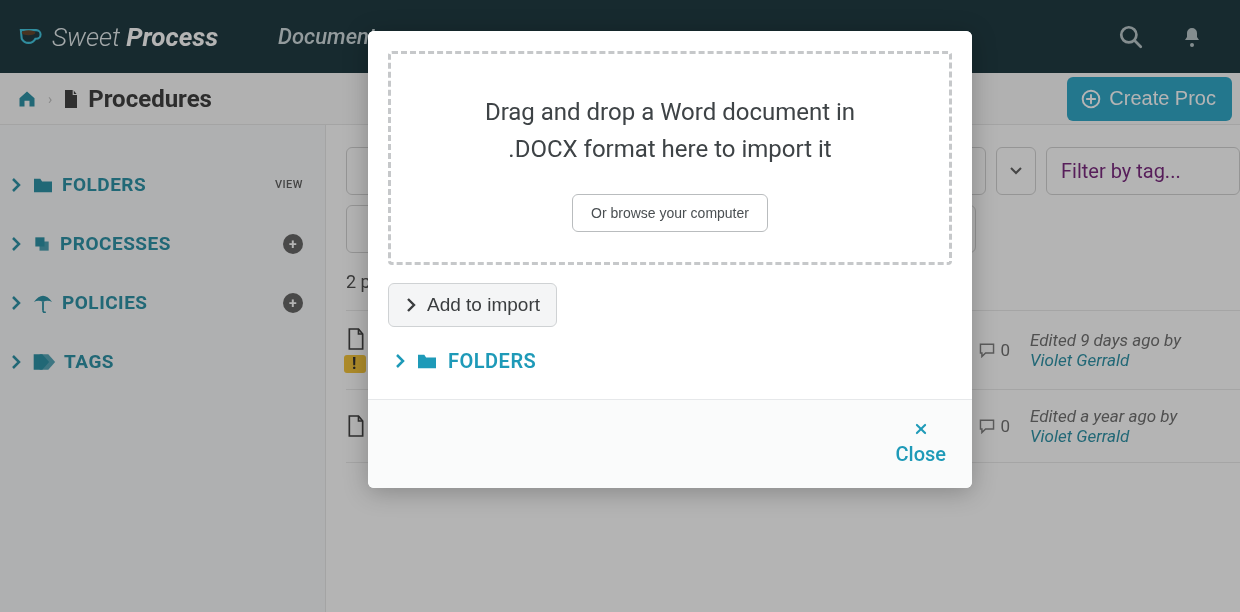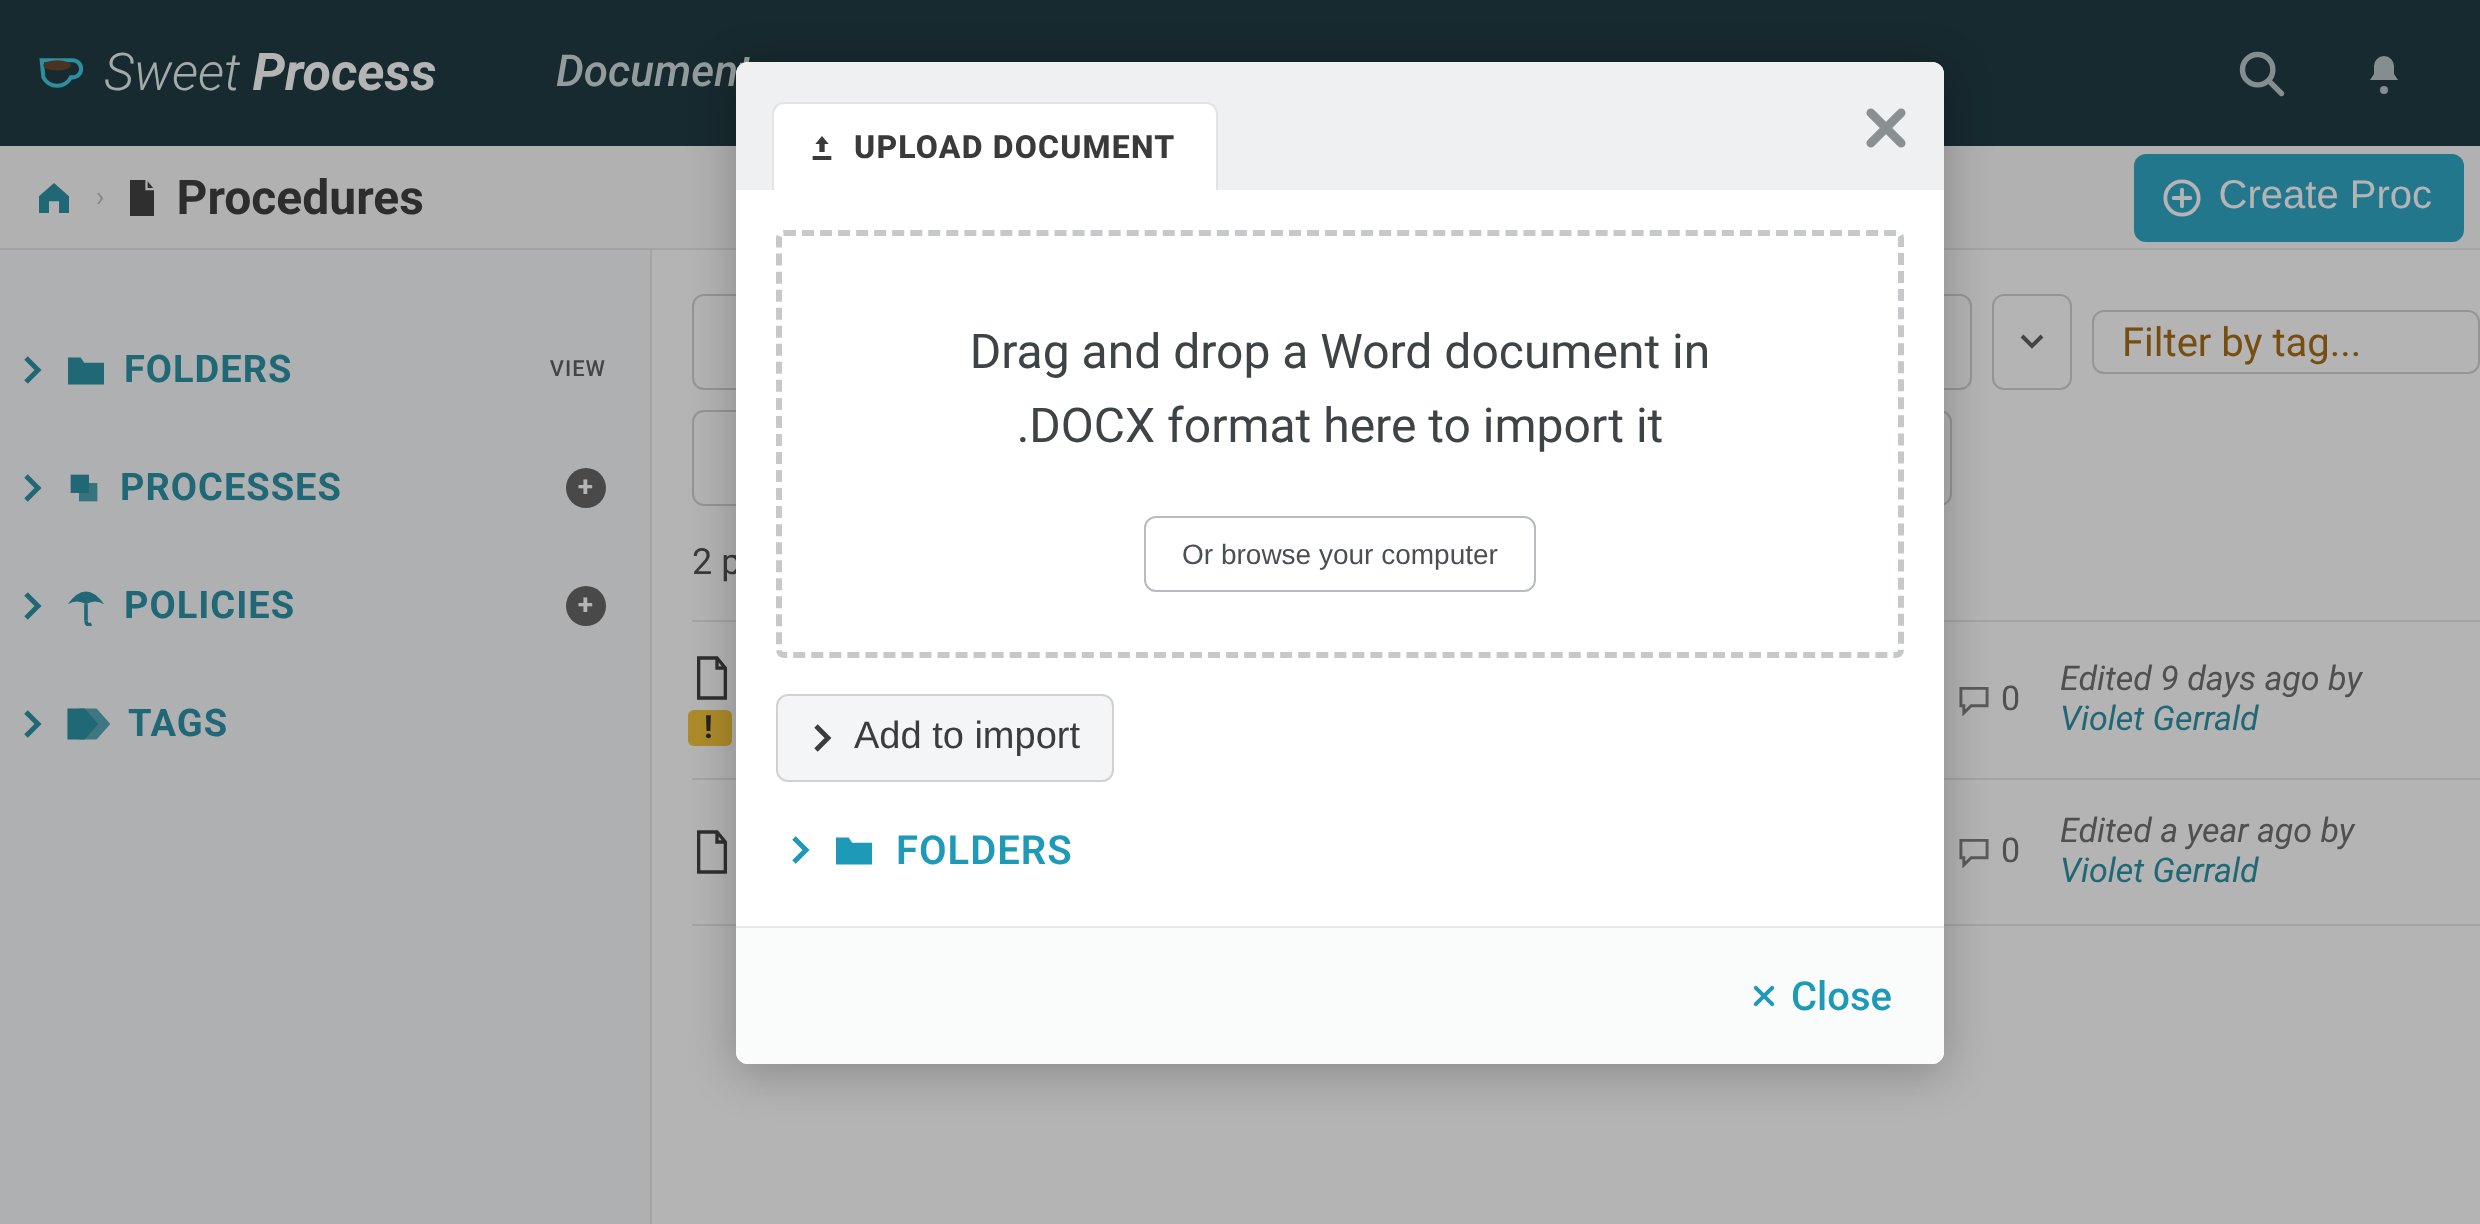--- a/index.html
+++ b/index.html
@@ -120,22 +120,22 @@
     display:flex; gap:10px; align-items:center; margin-bottom:20px;
   }
   .fake-select {
     height:48px; border:1px solid #d0d0d0; border-radius:6px;
     background:#fff; display:flex;align-items:center;
     padding:0 12px; font-size:18px; color:#444;
     min-width:40px;
   }
   .fake-select.narrow{width:40px;}
   .tag-filter {
-    flex:1; height:32px; border:1px solid #d0d0d0; border-radius:6px;
-    padding:0 14px; font-size:20px; color:#a16207;
+    flex:1; height:48px; border:1px solid #d0d0d0; border-radius:6px;
+    padding:0 14px; font-size:20px; color:#701a75;
     display:flex;align-items:center;
   }
   .count-line { font-size:18px; color:#444; margin-bottom:18px;}
   .doc-row {
     border-top:1px solid #e8e8e8;
     border-bottom:1px solid #e8e8e8;
     padding:16px 20px 16px 0;
     display:flex; align-items:center;
     min-height:72px;
   }
@@ -235,20 +235,21 @@
     background:#fafbfb;
     padding:22px 26px;
     display:flex;justify-content:flex-end;
   }
   .close-link {
     color:#1e9ab8;
     font-size:20px;
     font-weight:500;
     display:inline-flex;align-items:center;gap:6px;
     cursor:pointer;
+    flex-direction:column;
   }
 
   svg { display:block; }
 </style>
 </head>
 <body>
 
 <div class="topbar">
   <div class="brand">
     <span class="cup">
@@ -426,37 +427,20 @@
       <span class="doc-meta">
         <span>Edited a year ago by </span><a>Violet Gerrald</a>
       </span>
     </div>
   </div>
 </div>
 
 <div class="overlay"></div>
 
 <div class="modal">
-  <div class="modal-tabbar">
-    <div class="modal-tab">
-      <span>
-        <svg width="16" height="16" viewBox="0 0 24 24">
-            <path d="M12 3 L17 9 H14 V15 H10 V9 H7 Z" fill="#3a3a3a"></path>
-            <rect x="5" y="18" width="14" height="3" fill="#3a3a3a"></rect>
-          </svg>
-      </span>
-      <span>UPLOAD DOCUMENT</span>
-    </div>
-    <span class="modal-close">
-      <svg width="26" height="26" viewBox="0 0 24 24">
-          <line x1="5" y1="5" x2="19" y2="19" stroke="#8a8f92" stroke-width="4" stroke-linecap="round"></line>
-          <line x1="19" y1="5" x2="5" y2="19" stroke="#8a8f92" stroke-width="4" stroke-linecap="round"></line>
-        </svg>
-    </span>
-  </div>
 
   <div class="modal-body">
     <div class="dropzone">
       <div class="drop-text">Drag and drop a Word document in .DOCX format here to import it</div>
       <button class="browse-btn">Or browse your computer</button>
     </div>
 
     <button class="add-teams-btn">
       <span>
         <svg width="12" height="16" viewBox="0 0 10 16">

